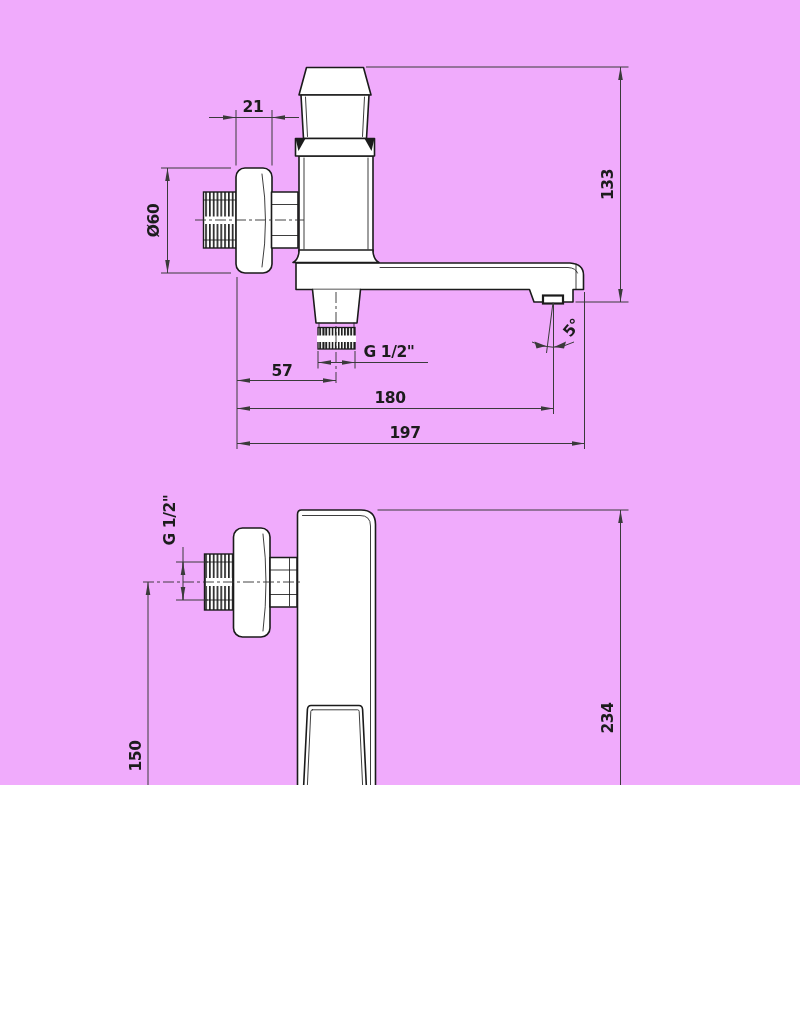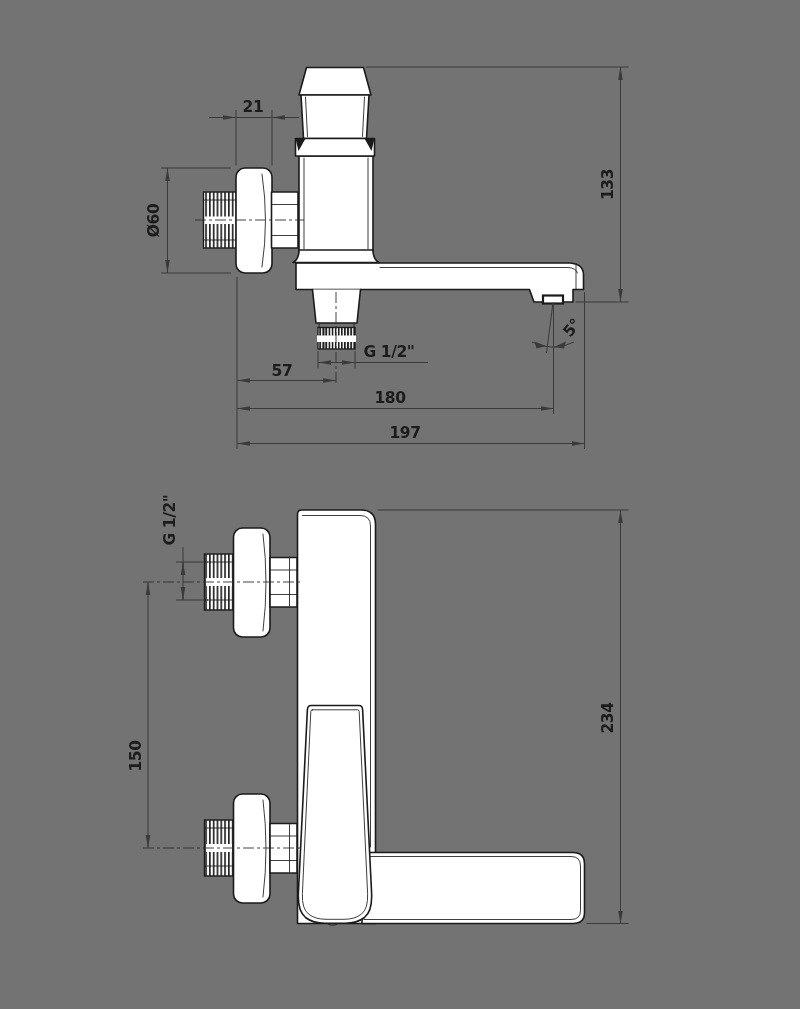--- a/index.html
+++ b/index.html
@@ -1,16 +1,16 @@
 <!DOCTYPE html>
 <html><head>
 <meta charset="utf-8">
 <style>
   html,body{margin:0;padding:0;background:#ffffff;}
-  .page{width:800px;height:1009px;background:#737373;overflow:hidden;}
+  .page{width:800px;height:785px;background:#f0abfc;overflow:hidden;}
   svg{display:block;}
   .lbl{
     font-family:"DejaVu Sans","Liberation Sans",sans-serif;
     font-size:15.5px;
     font-weight:bold;
     letter-spacing:-0.4px;
     fill:#1c1c1c;
   }
   .part{stroke:#1b1b1b;stroke-width:1.6;fill:#ffffff;stroke-linejoin:round;stroke-linecap:round;}
   .part-thin{stroke:#1b1b1b;stroke-width:0.85;fill:none;stroke-linecap:round;}

